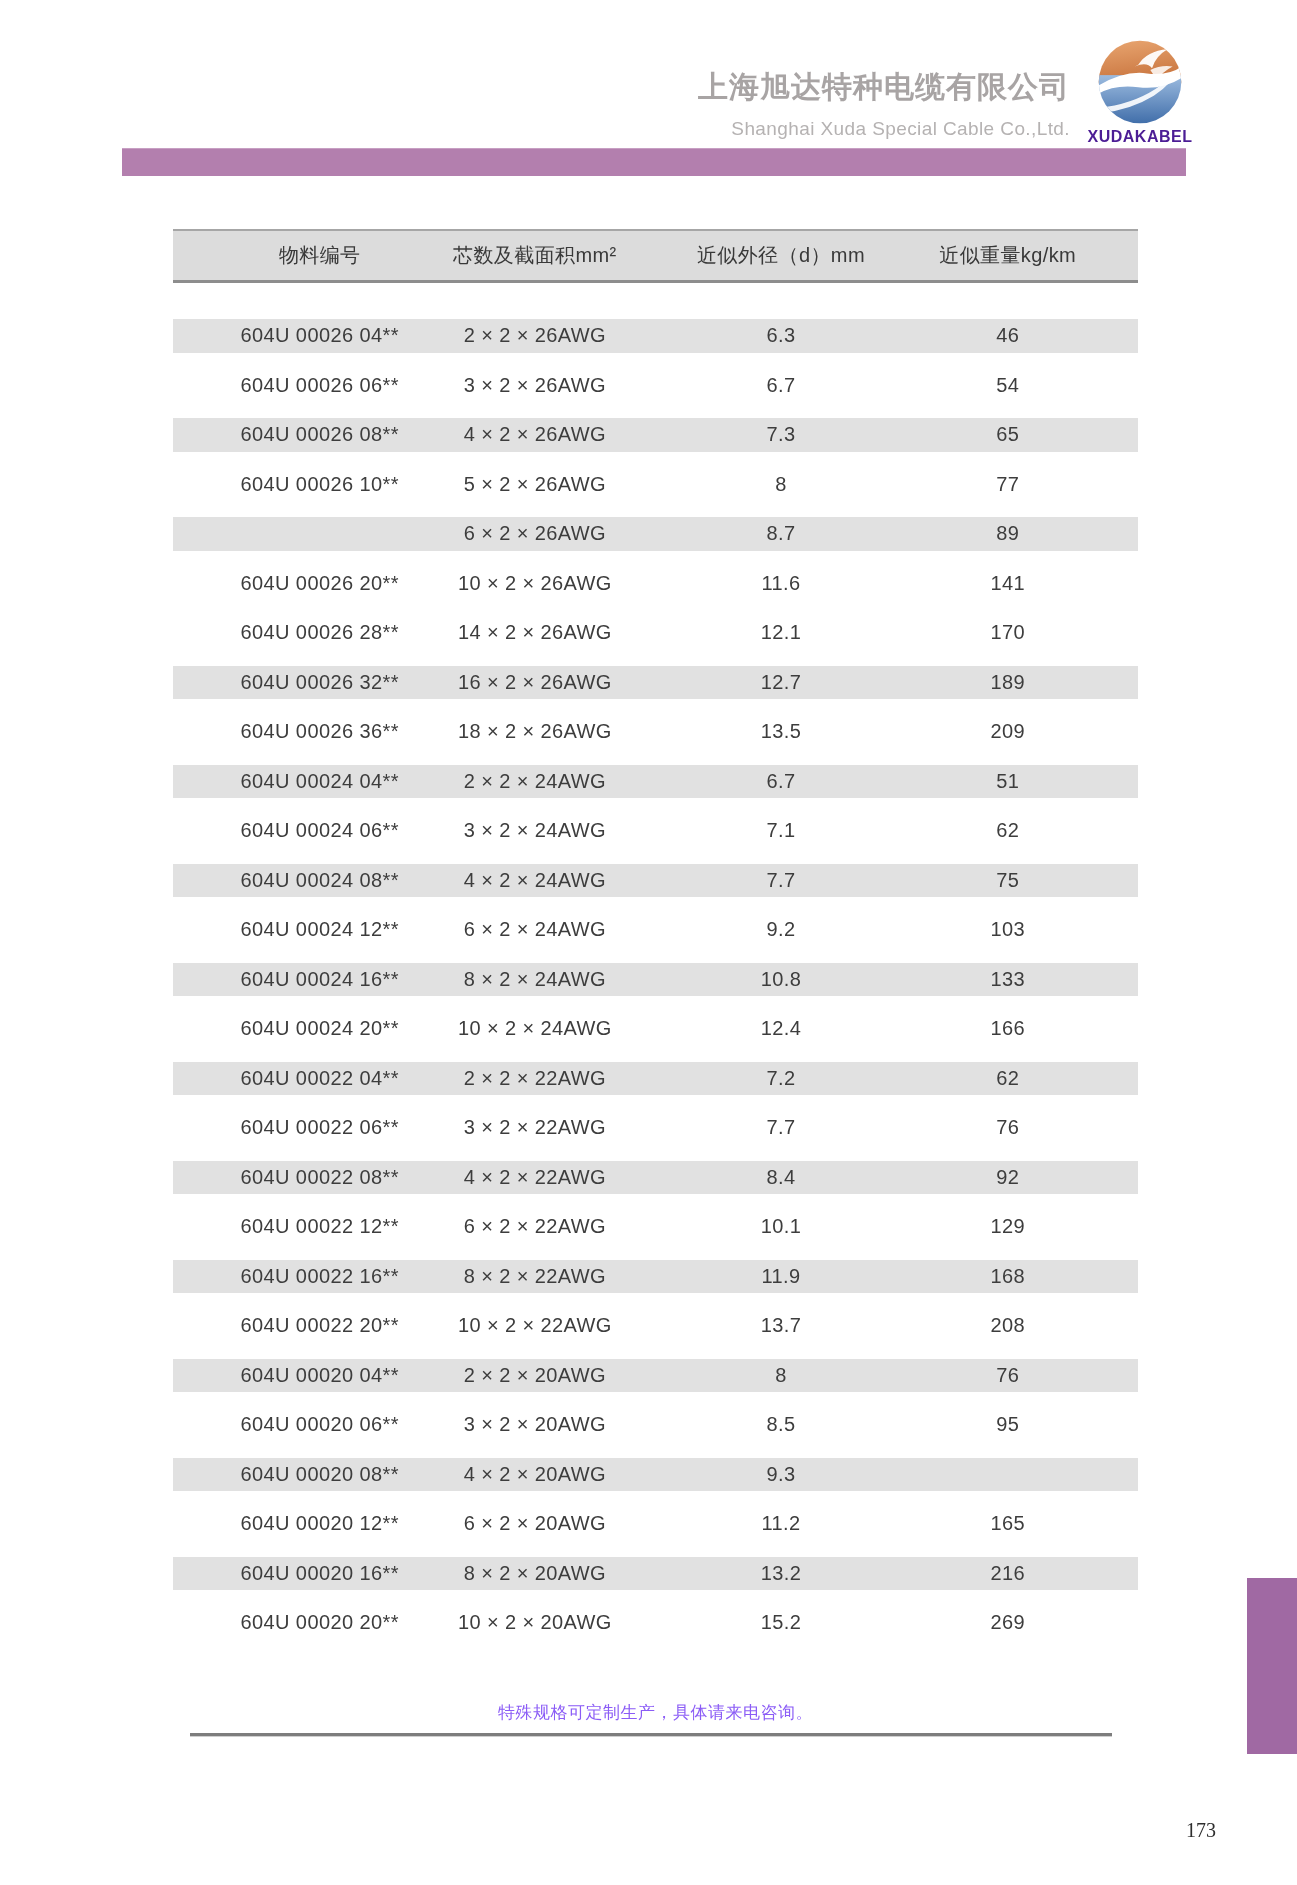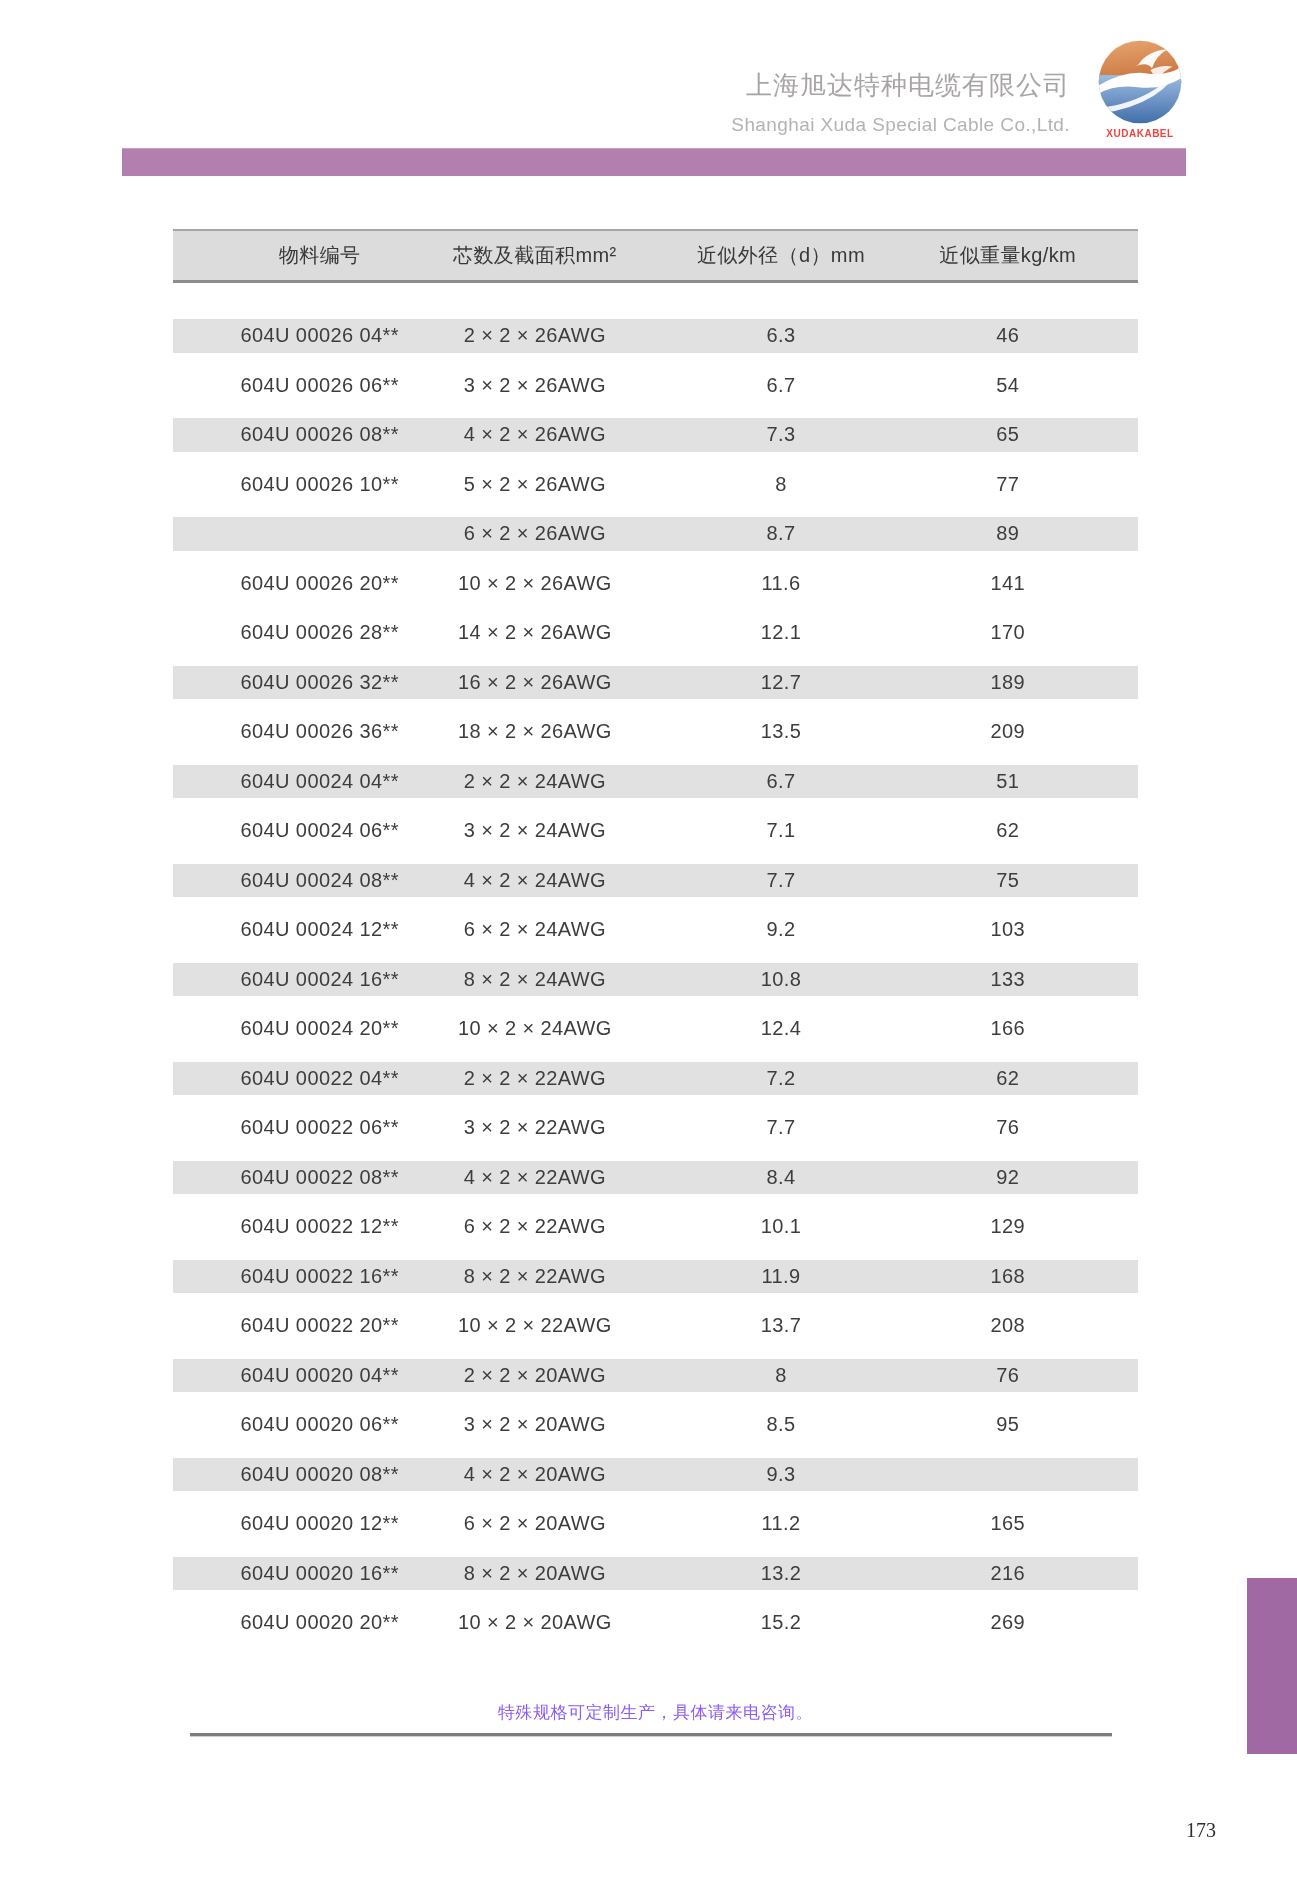--- a/index.html
+++ b/index.html
@@ -9,29 +9,29 @@
     background:#ffffff;
     overflow:hidden;
     font-family:"Liberation Sans", sans-serif;
   }
   
   .company-block{
     position:absolute; left:560px; top:72px; width:510px;
     text-align:right; line-height:1;
   }
   .company-cn{
-    font-size:26px; font-weight:400; color:#a8a4a4; letter-spacing:1px;
+    font-size:30px; font-weight:700; color:#a8a4a4; letter-spacing:1px;
   }
   .company-en{
     margin-top:17px; font-size:19px; color:#b5b2b2; letter-spacing:0.4px;
   }
   .logo-block{ position:absolute; left:1076px; top:38px; width:128px; text-align:center;}
   .logo-globe{ width:86px; height:88px; display:inline-block;}
   .logo-text{
-    margin-top:-2px; font-size:10px; font-weight:700; color:#ef4444; letter-spacing:0.5px;
+    margin-top:-2px; font-size:16px; font-weight:700; color:#4c1d95; letter-spacing:0.5px;
   }
   .top-bar{
     position:absolute; left:122px; top:148px; width:1064px; height:27px;
     background:#b37fae;
     border-top:1px solid #c79fc3;
   }
   
   .tbl-header{
     position:absolute; left:173px; top:229px; width:965px; height:49px;
     background:#dcdcdc;

